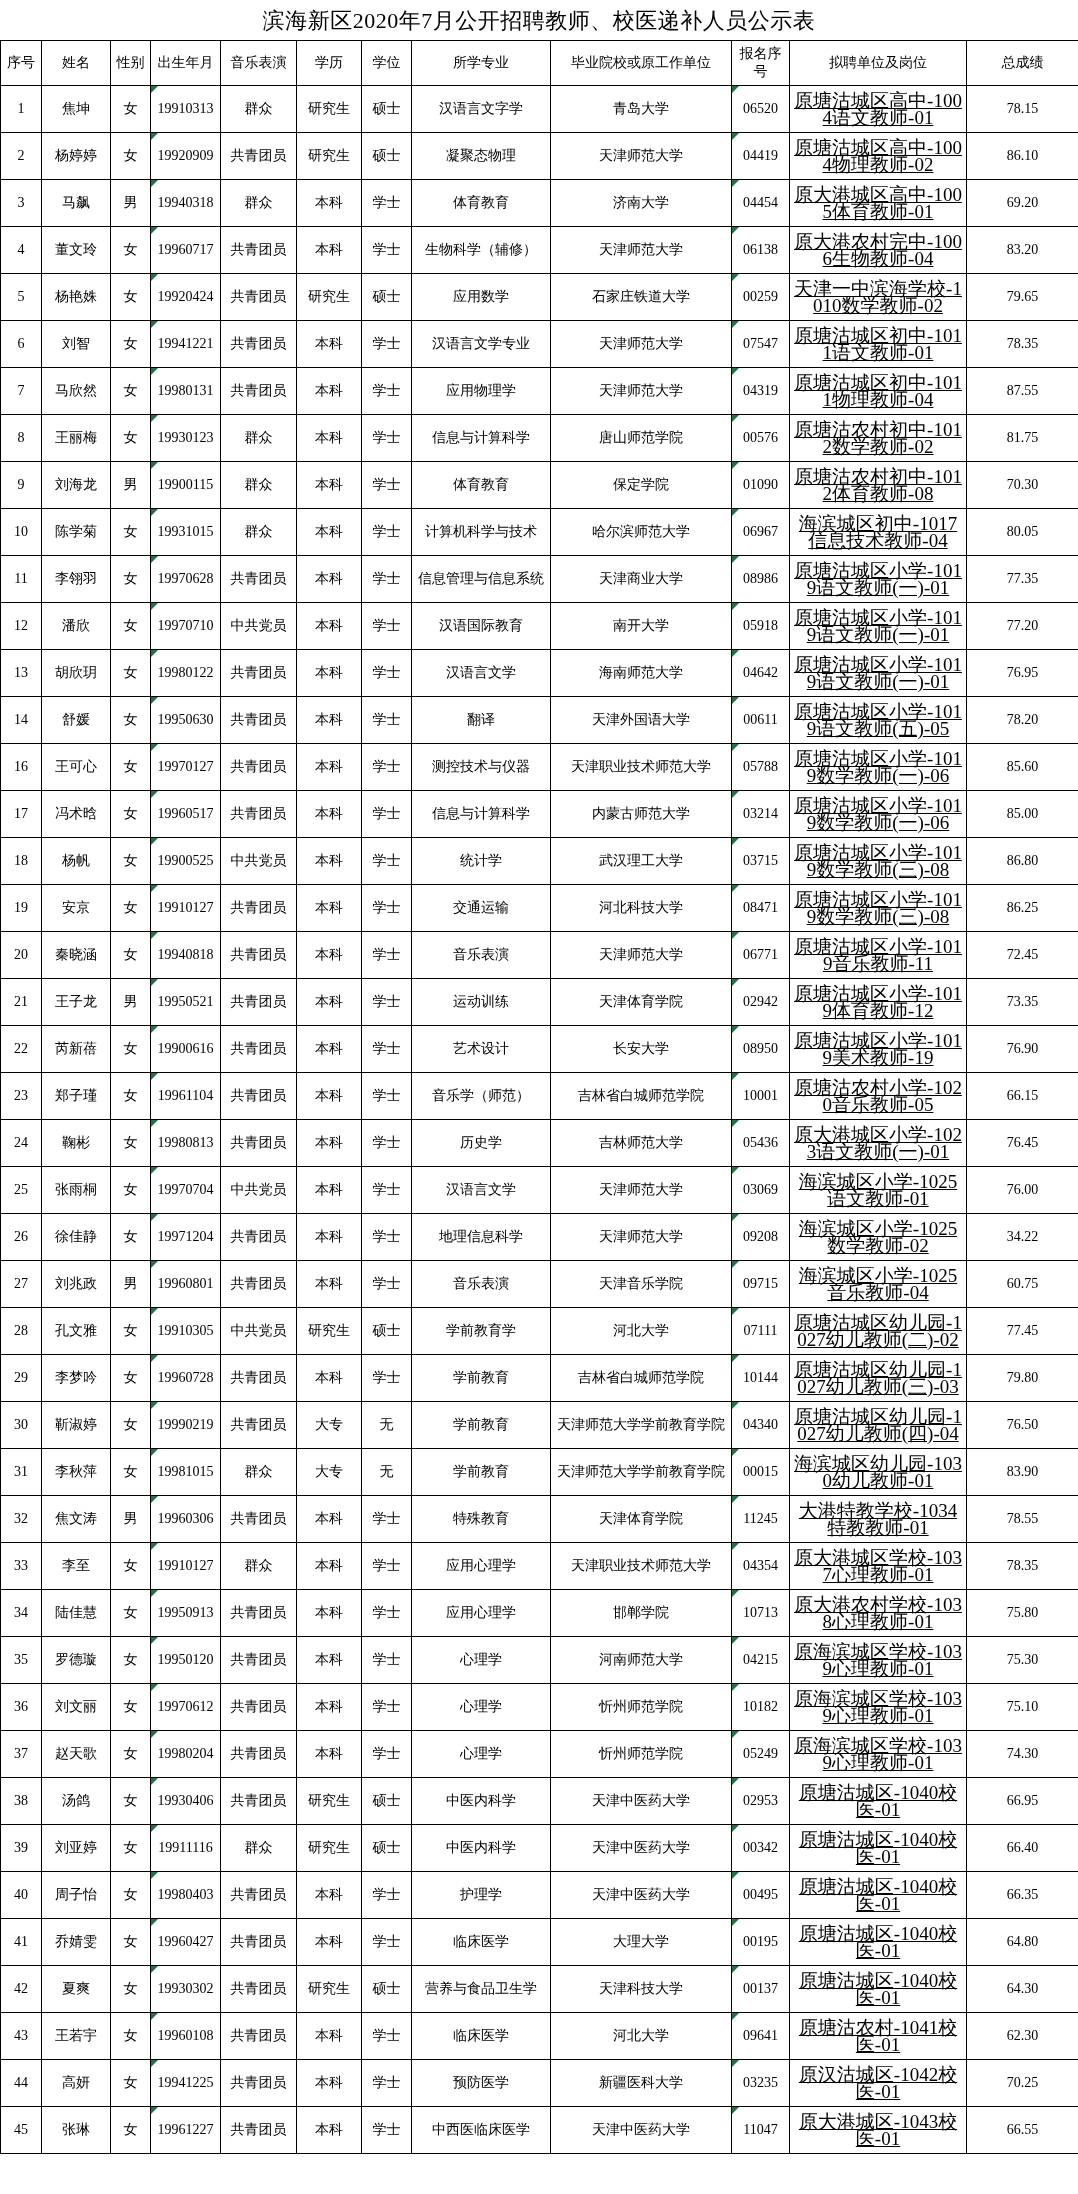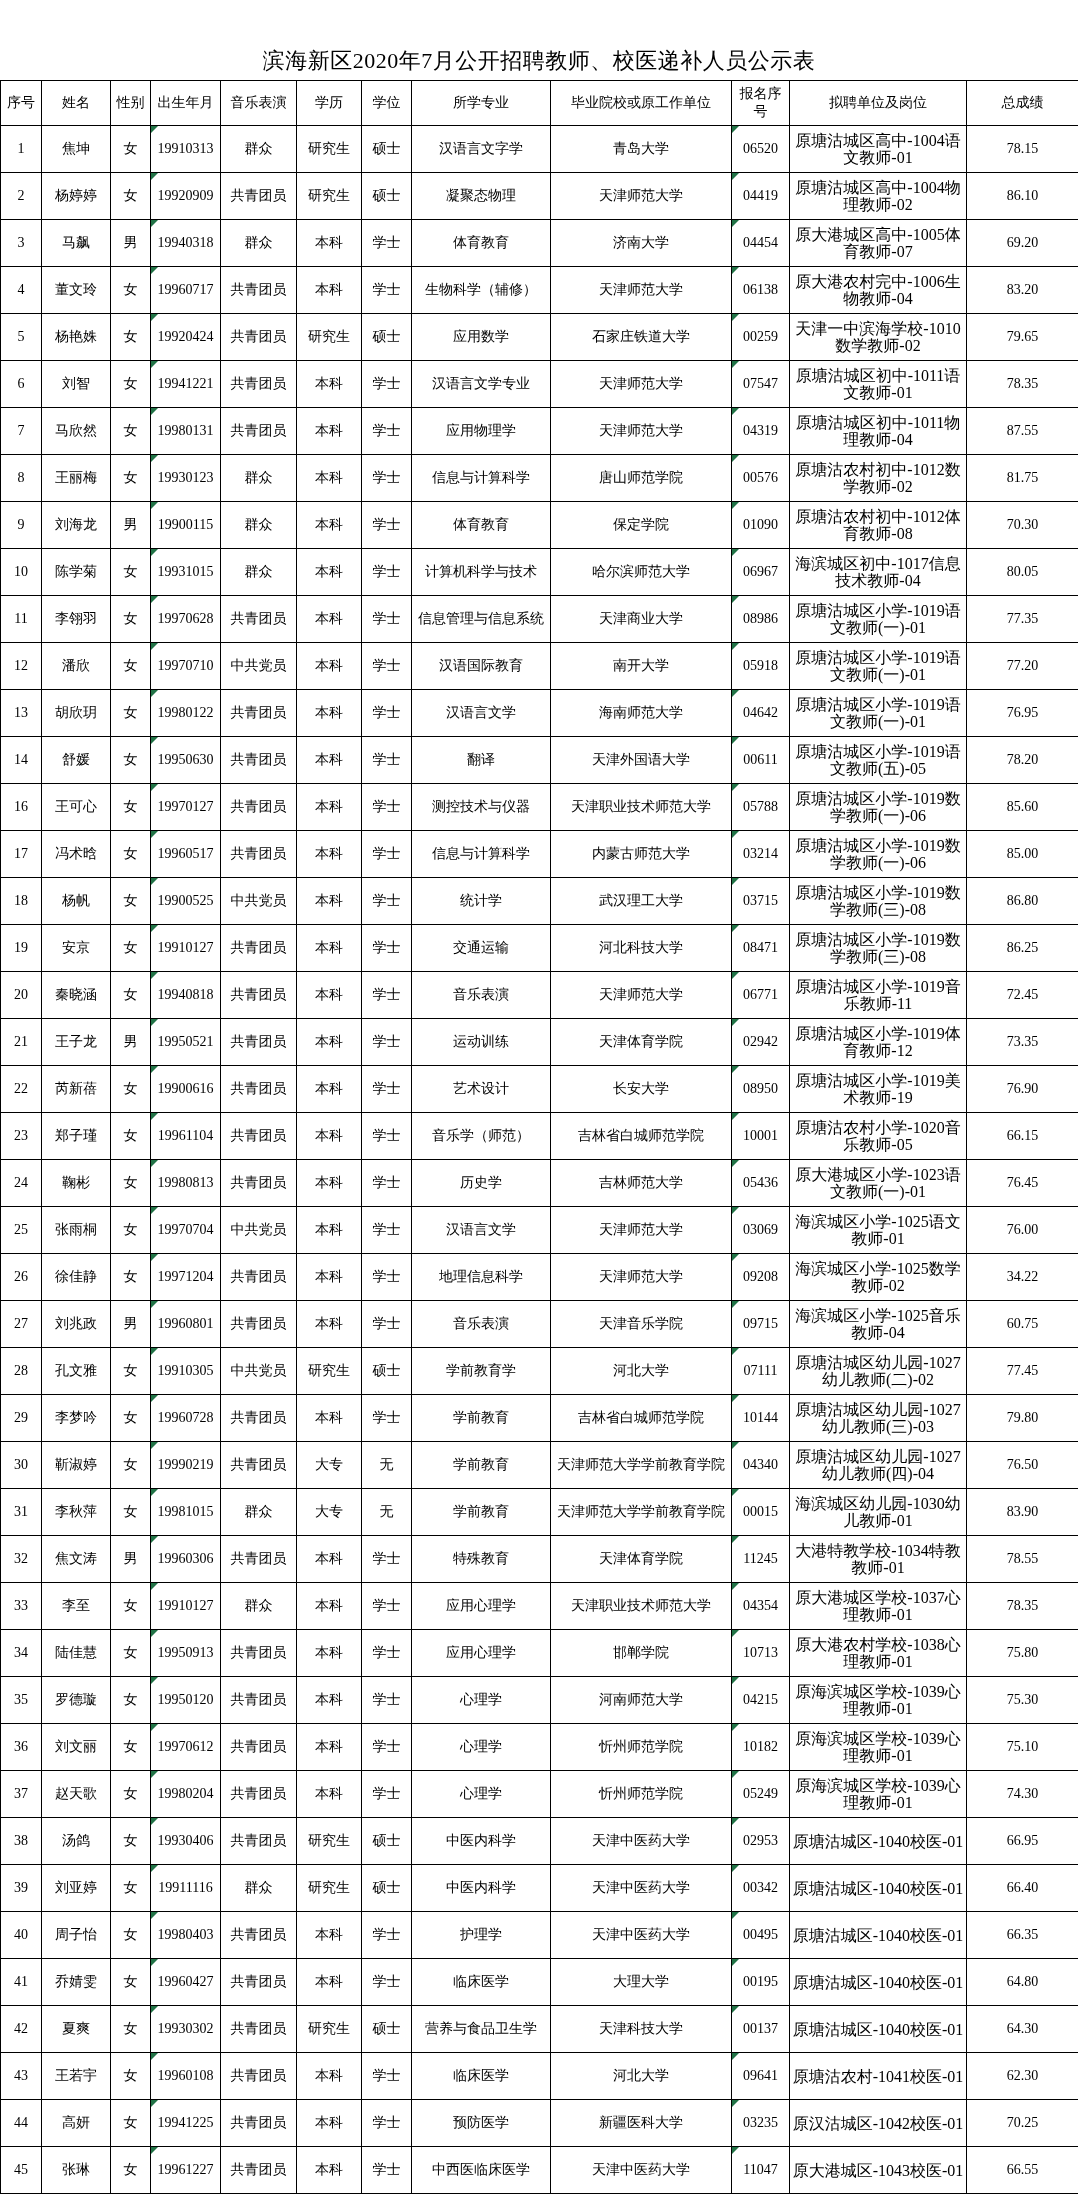--- a/index.html
+++ b/index.html
@@ -10,42 +10,41 @@
     -webkit-font-smoothing:none;
   }
   .sheet{width:1078px;}
   .title{
     height:40px;
     line-height:42px;
     text-align:center;
     font-size:22px;
     letter-spacing:0.5px;
     white-space:nowrap;
-    margin-top:40px;
   }
   table{
     border-collapse:collapse;
     table-layout:fixed;
     width:1078px;
   }
   th,td{
     border:1px solid #000;
     text-align:center;
     vertical-align:middle;
     padding:0 2px;
     font-size:14px;
     line-height:18px;
     word-break:break-all;
     position:relative;
     font-weight:normal;
     overflow:hidden;
   }
   thead th{height:44px;}
   tbody td{height:46px;}
-  td.pos-cell{font-size:16px;line-height:17px;}
+  td.pos-cell{font-size:19px;line-height:17px;text-decoration:underline;}
   tr.page-break td{border-top-style:dashed;}
   .flag-triangle{
     position:absolute;
     top:0;left:0;
     width:0;height:0;
     border-top:7px solid var(--flag-color,#217346);
     border-right:7px solid transparent;
   }
 </style>
 </head>
@@ -117,21 +116,21 @@
           <td>3</td>
           <td>马飙</td>
           <td>男</td>
           <td>19940318<span class="flag-triangle"></span></td>
           <td>群众</td>
           <td>本科</td>
           <td>学士</td>
           <td>体育教育</td>
           <td>济南大学</td>
           <td>04454<span class="flag-triangle"></span></td>
-          <td class="pos-cell">原大港城区高中-1005体育教师-07</td>
+          <td class="pos-cell">原大港城区高中-1005体育教师-01</td>
           <td>69.20</td>
         </tr>
         <tr>
           <td>4</td>
           <td>董文玲</td>
           <td>女</td>
           <td>19960717<span class="flag-triangle"></span></td>
           <td>共青团员</td>
           <td>本科</td>
           <td>学士</td>

